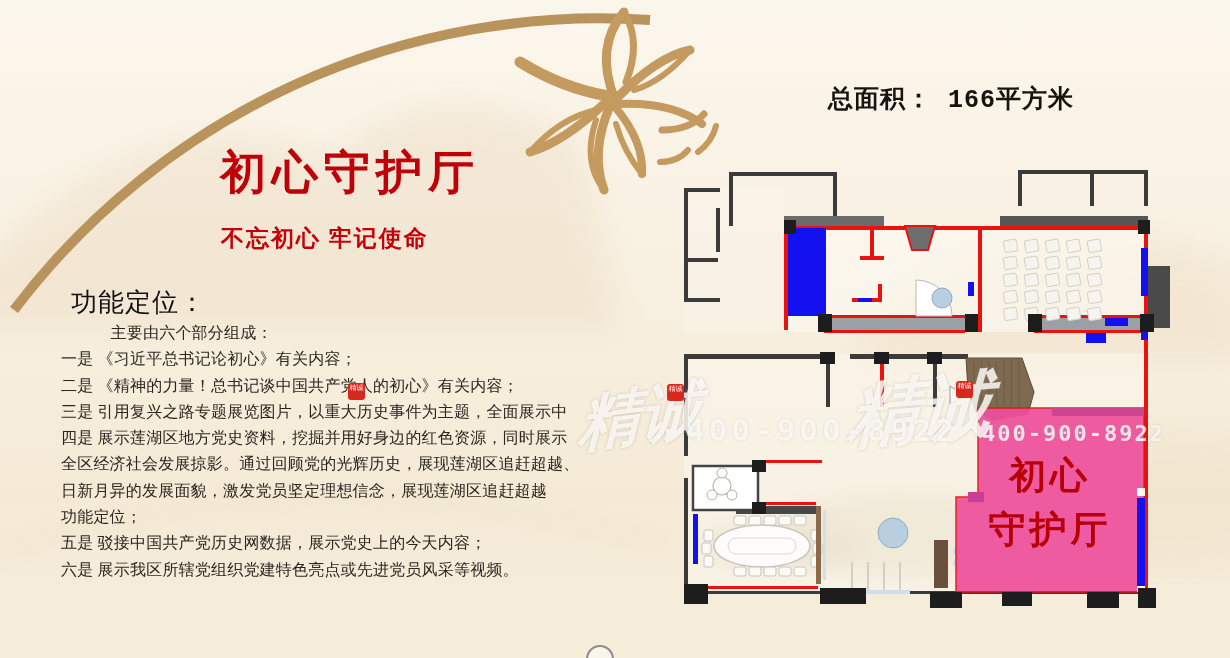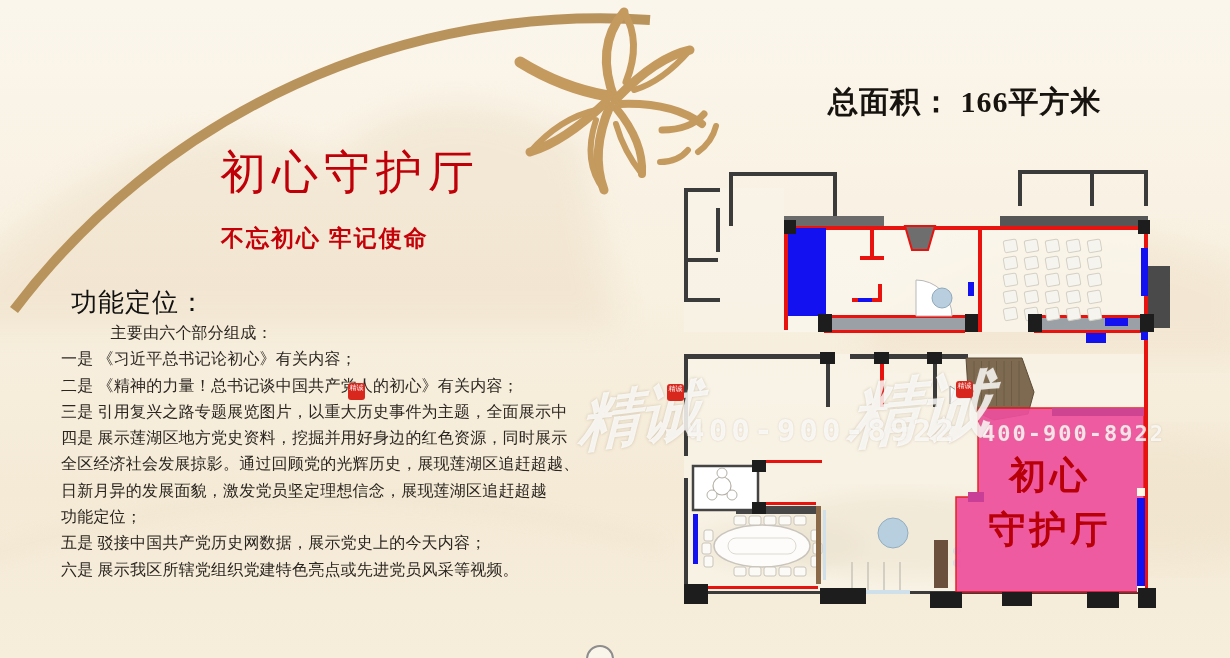--- a/index.html
+++ b/index.html
@@ -5,23 +5,23 @@
   html,body{margin:0;padding:0;background:#e8e2d4;}
   #stage{position:relative;width:1230px;height:658px;overflow:hidden;
          background:linear-gradient(180deg,#fbf6ec 0%,#f8f0e0 45%,#f4ead6 75%,#f6eddb 100%);
          font-family:"Liberation Serif",serif;}
   .abs{position:absolute;}
   
   #bg-art{left:0;top:0;z-index:1;pointer-events:none;}
   #gold-arc{left:0;top:0;z-index:2;pointer-events:none;}
   #flower{left:512px;top:2px;z-index:3;pointer-events:none;}
   
-  #total-area{left:828px;top:82px;font-size:30px;font-weight:600;color:#17130e;
-              letter-spacing:1px;z-index:10;}
-  #main-title{left:220px;top:142px;font-size:46px;font-weight:normal;color:#bf0008;
+  #total-area{left:828px;top:82px;font-size:25px;font-weight:600;color:#17130e;
+              letter-spacing:1px;z-index:10;font-family:Liberation Mono, monospace;}
+  #main-title{left:220px;top:142px;font-size:46px;font-weight:bold;color:#bf0008;
               letter-spacing:6px;z-index:10;}
   #sub-title{left:221px;top:223px;font-size:23px;font-weight:bold;color:#c40008;
              letter-spacing:2px;z-index:10;}
   #func-heading{left:71px;top:285px;font-size:26px;font-weight:normal;color:#111;
                 font-family:"Liberation Sans",sans-serif;letter-spacing:1px;z-index:10;}
   #func-body{left:61px;top:320px;width:590px;z-index:10;color:#2b2620;}
   #func-body .line{font-size:16px;line-height:26.3px;white-space:nowrap;letter-spacing:0.2px;}
   #func-body .intro{text-indent:3.1em;}
   
   #plan{left:672px;top:158px;z-index:20;}

